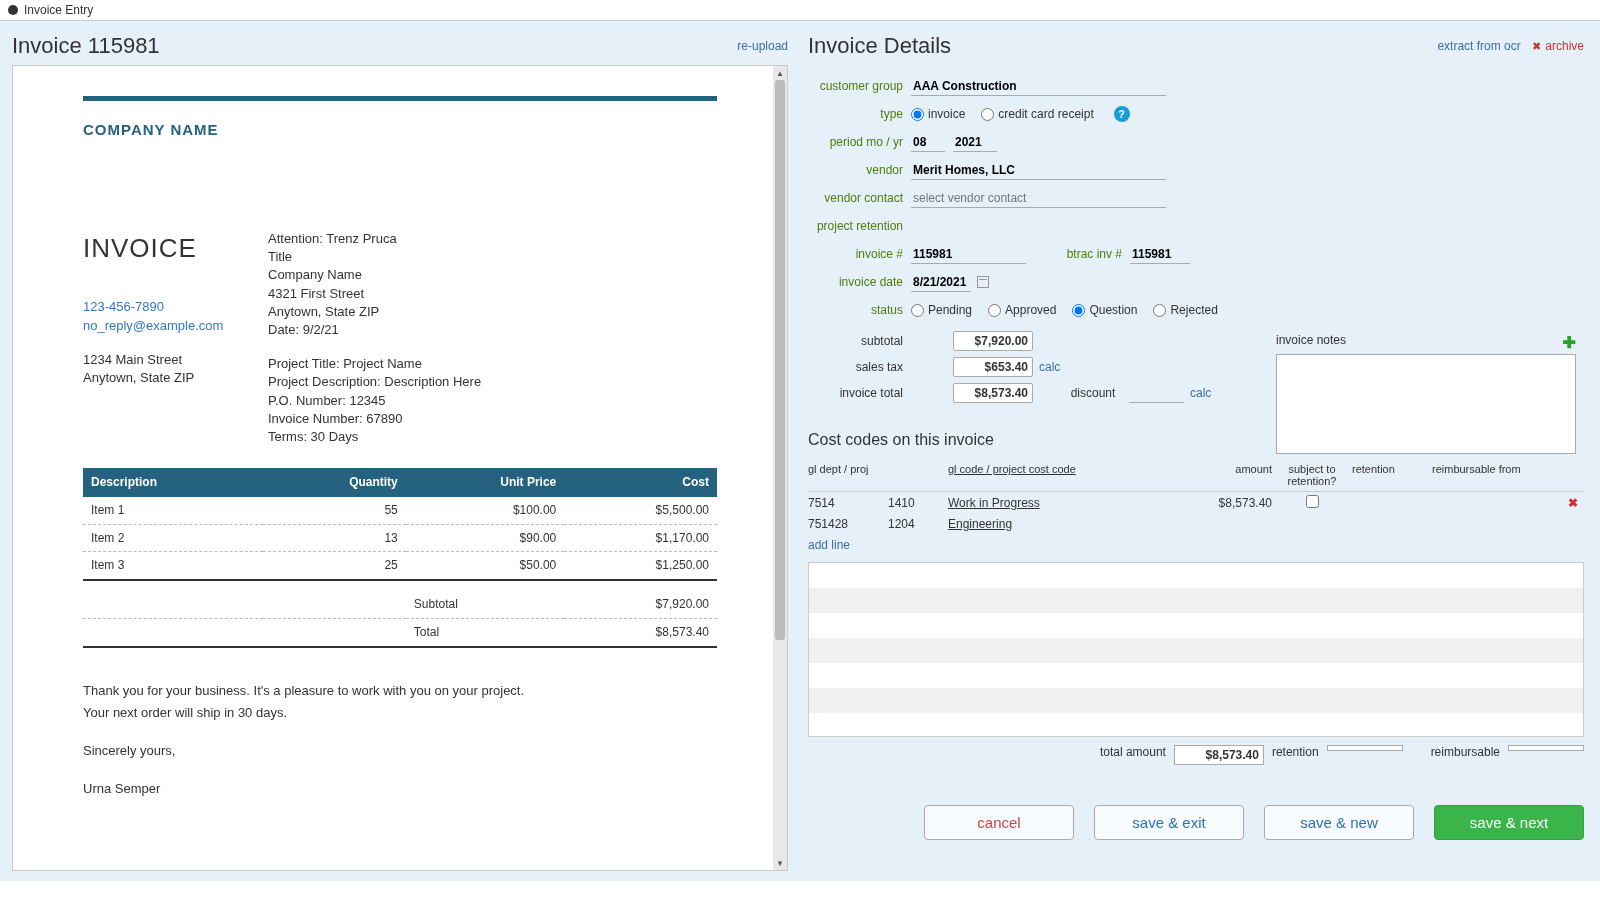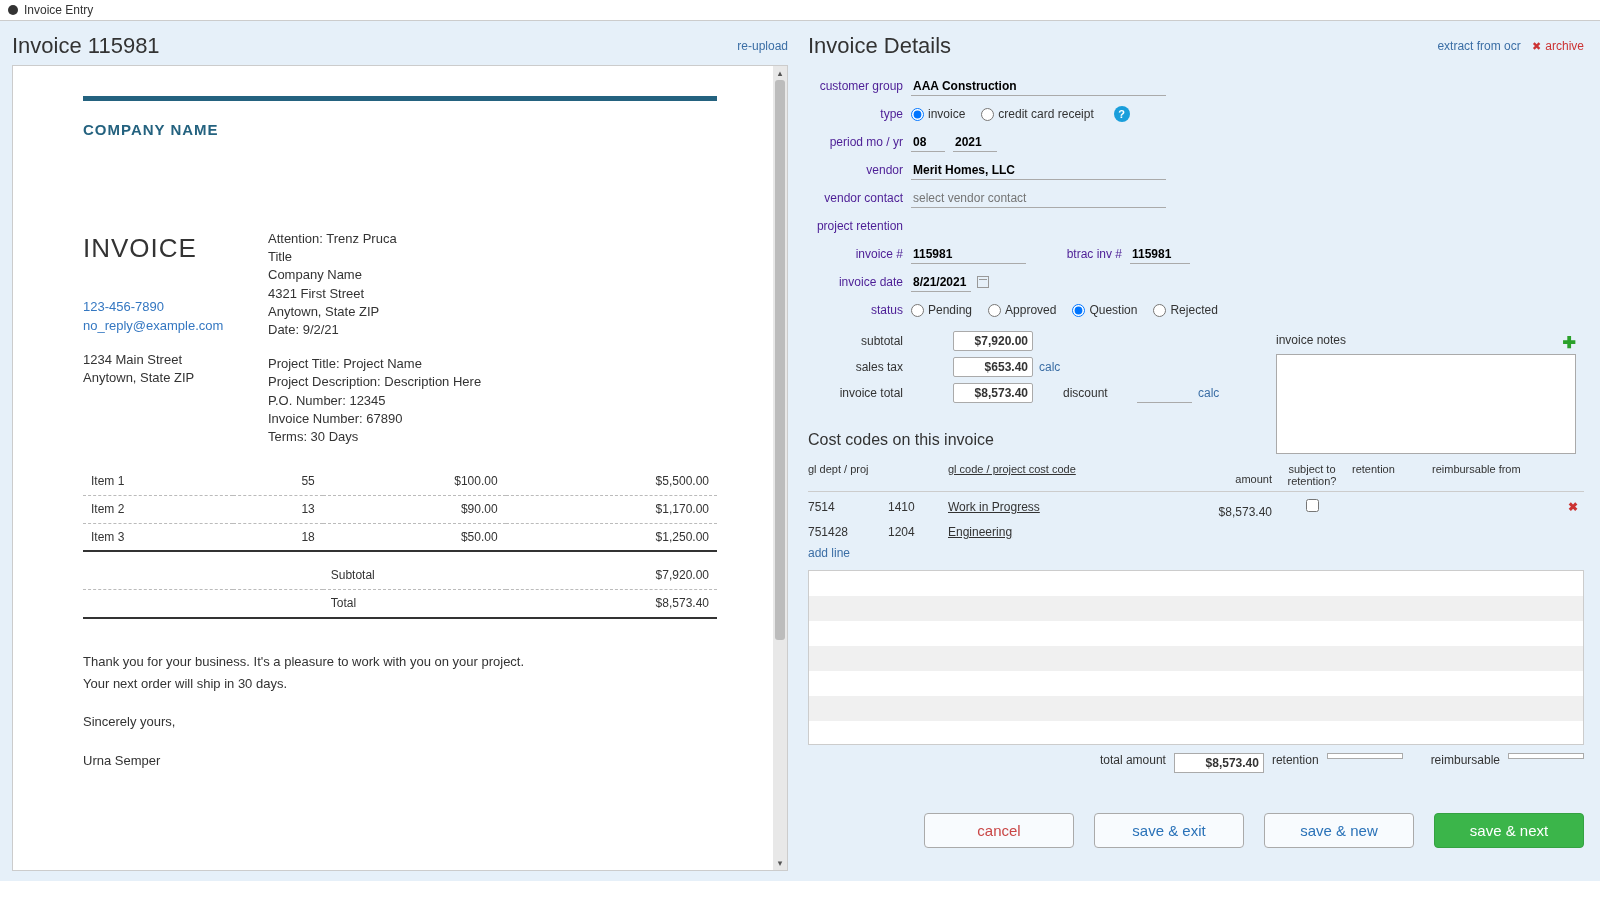--- a/index.html
+++ b/index.html
@@ -34,21 +34,21 @@
 
   .right { flex: 1; padding: 6px 12px; display:flex; flex-direction:column; }
   .right-head { display:flex; align-items:center; justify-content:space-between; padding:2px 0 16px 0;gap:33px;}
   .right-head h1 { font-size:22px; font-weight:normal;}
   .right-head .links a { color:#3b6ea5; margin-left:8px; font-size:12px; cursor:pointer; }
   .right-head .links .archive { color:#c33; }
   .right-head .links .archive::before { content:"✖"; color:#c33; margin-right:4px; font-size:11px;}
 
   .form { font-size:12px; }
   .row { display:flex; align-items:center; margin-bottom:6px; min-height:22px; }
-  .row label { width:95px; text-align:right; margin-right:8px; color:#4c1d95; white-space:nowrap; }
+  .row label { width:95px; text-align:right; margin-right:8px; color:#4d7c0f; white-space:nowrap; }
   .uline { border:none; border-bottom:1px solid #aaa; background:transparent; padding:2px 2px; font-size:12px; font-family:inherit; }
   .uline.bold { font-weight:bold; }
   .uline.w260 { width:255px; }
   .uline.w115 { width:115px; }
   .uline.w80 { width:80px; }
   .uline.w60 { width:60px; }
   .uline.w55 { width:55px; }
   .radio { display:inline-flex; align-items:center; margin-right:16px; }
   .radio input { margin-right:4px; }
   .help { width:16px; height:16px; border-radius:50%; background:#1a9edb; color:#fff; display:inline-flex; align-items:center; justify-content:center; font-size:11px; font-weight:bold; margin-left:4px; cursor:pointer;}
@@ -65,21 +65,21 @@
   .notes-wrap .head { display:flex; justify-content:space-between; font-size:12px; margin-bottom:2px;}
   .notes-wrap .plus { color:#2aa12a; font-weight:bold; font-size:16px; cursor:pointer;}
   .notes-wrap textarea { width:100%; height:100px; border:1px solid #aaa; resize:none; font-family:inherit; font-size:12px; padding:4px; background:#fff; }
 
   .section-title { font-size:16px; margin:22px 0 10px 0; }
   .cost-table { width:100%; font-size:12px; }
   .cost-head { display:flex; border-bottom:1px solid #ccc; padding:4px 0; font-size:11px; color:#333; gap:0; }
   .col-dept { width:80px; }
   .col-gl { width:60px; }
   .col-desc { flex:1;text-decoration:underline; }
-  .col-amt { width:100px; text-align:right;margin-top:10px; }
+  .col-amt { width:100px; text-align:right; }
   .col-ret { width:80px; text-align:center; }
   .col-rtn { width:80px; }
   .col-rmb { width:130px; }
   .col-x { width:22px; text-align:center; }
   .cost-row { display:flex; padding:3px 0; align-items:center; }
   .cost-row .del { color:#c33; cursor:pointer; font-weight:bold;}
   .cost-grid { border:1px solid #ccc; height:175px; margin-top:6px; background:#fff; }
   .cost-grid .stripe { height:25px; }
   .cost-grid .stripe:nth-child(even) { background:#f0f0f0; }
   .totals { display:flex; justify-content:flex-end; align-items:flex-start; gap:8px; margin-top:8px; font-size:12px;}
@@ -137,35 +137,41 @@
             <div style="height:16px"></div>
             <div>Project Title: Project Name</div>
             <div>Project Description: Description Here</div>
             <div>P.O. Number: 12345</div>
             <div>Invoice Number: 67890</div>
             <div>Terms: 30 Days</div>
           </div>
         </div>
         <table class="tbl">
           <tbody>
+              <tr>
+            <th>Description</th>
+            <th class="rt">Quantity</th>
+            <th class="rt">Unit Price</th>
+            <th class="rt">Cost</th>
+          </tr>
           <tr>
                 <td>Item 1</td>
                 <td class="rt">55</td>
                 <td class="rt">$100.00</td>
                 <td class="rt">$5,500.00</td>
               </tr>
           <tr>
                 <td>Item 2</td>
                 <td class="rt">13</td>
                 <td class="rt">$90.00</td>
                 <td class="rt">$1,170.00</td>
               </tr>
           <tr class="solid">
                 <td>Item 3</td>
-                <td class="rt">18</td>
+                <td class="rt">25</td>
                 <td class="rt">$50.00</td>
                 <td class="rt">$1,250.00</td>
               </tr>
           <tr class="noborder">
                 <td></td>
                 <td></td>
                 <td></td>
                 <td></td>
               </tr>
           <tr>
@@ -280,21 +286,21 @@
         <div class="amt-row">
           <label>sales tax</label>
           <span style="width:42px"></span>
           <div class="box">$653.40</div>
           <span class="calc faded">calc</span>
         </div>
         <div class="amt-row">
           <label>invoice total</label>
           <span style="width:42px"></span>
           <div class="box ro">$8,573.40</div>
-          <label style="width:60px;text-align:left;margin:0 14px 0 30px">discount</label>
+          <label style="width:60px;text-align:center;margin:0 6px 0 30px">discount</label>
           <input class="uline w55" style="">
           <span class="calc">calc</span>
         </div>
       </div>
         </div>
     </div>
 
     <div class="notes-wrap">
       <div class="head">
         <span>invoice notes</span>

